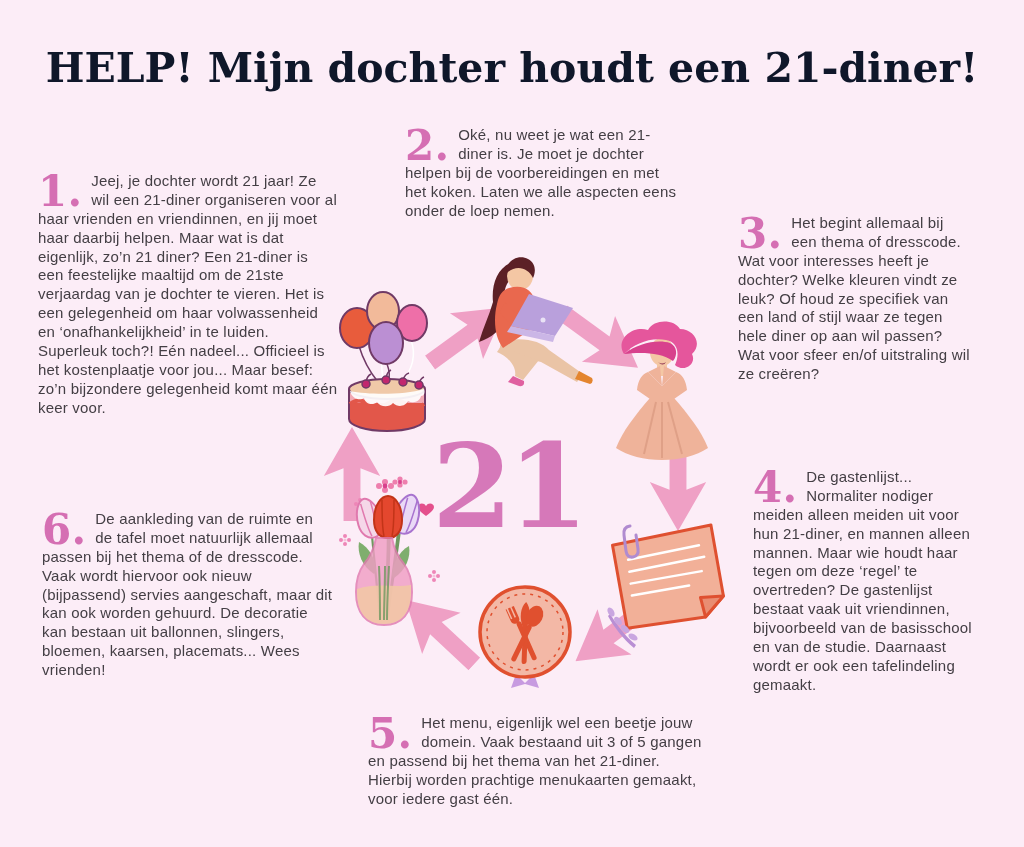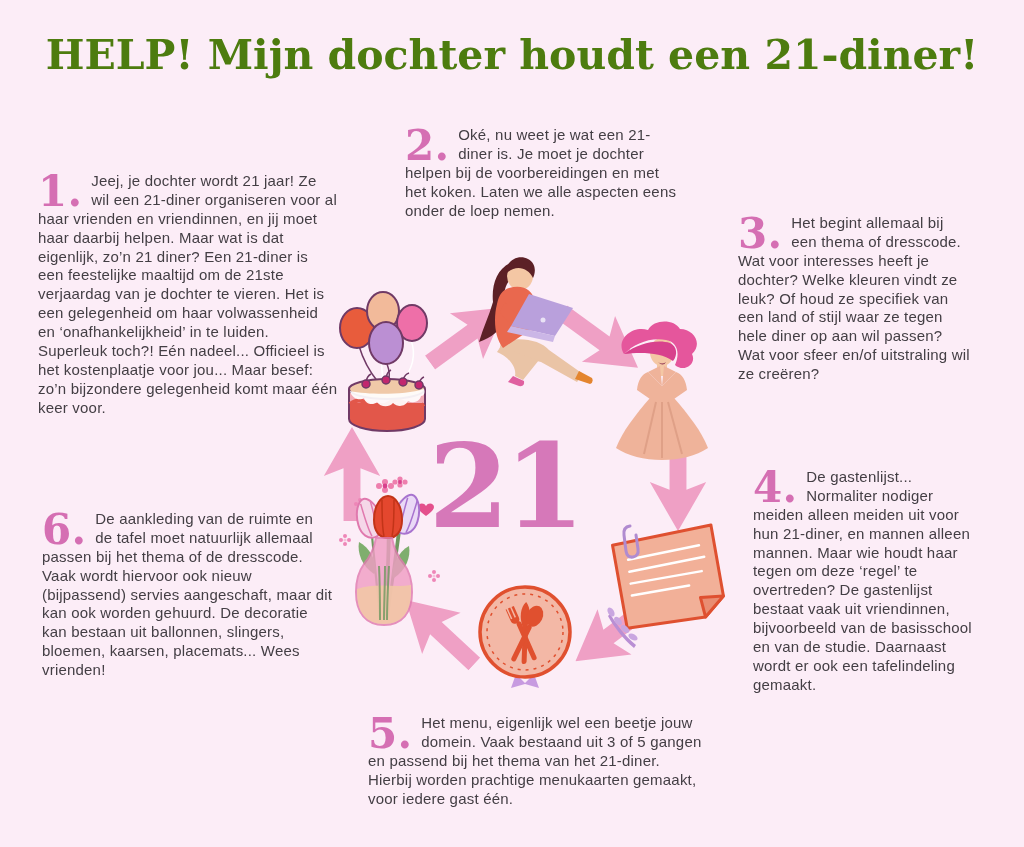--- a/index.html
+++ b/index.html
@@ -2,40 +2,40 @@
 <html><head>
 <meta charset="utf-8">
 <style>
   html,body{margin:0;padding:0;}
   body{
     width:1024px;height:847px;position:relative;overflow:hidden;
     background:#fcedf7;
     font-family:"Liberation Sans", sans-serif;
   }
   .title{
-    position:absolute;left:0;top:31px;width:1024px;text-align:center;
+    position:absolute;left:0;top:44px;width:1024px;text-align:center;
     font-family:"DejaVu Serif", serif;font-weight:bold;
-    font-size:41px;color:#4d7c0f;letter-spacing:0px;
+    font-size:41px;color:#0f172a;letter-spacing:0px;
   }
   .step{
     position:absolute;color:#433e44;font-size:15px;line-height:1.26;
     letter-spacing:0.2px;
   }
   .step-num{
     float:left;font-family:"DejaVu Serif", serif;font-weight:bold;
     font-size:42px;line-height:0.82;color:#d56fb3;margin:3px 9px 0 0;
   }
   .step-1{left:38px;top:172px;width:300px;}
   .step-2{left:405px;top:126px;width:272px;}
   .step-3{left:738px;top:214px;width:234px;}
   .step-4{left:753px;top:468px;width:222px;}
   .step-5{left:368px;top:714px;width:334px;}
   .step-6{left:42px;top:510px;width:292px;}
   .center-21{
-    position:absolute;left:404px;top:428px;width:176px;text-align:right;
+    position:absolute;left:432px;top:428px;width:176px;text-align:left;
     font-family:"DejaVu Serif", serif;font-weight:bold;
     font-size:116px;line-height:1;color:#d678b9;letter-spacing:-5px;
   }
   .arrow{position:absolute;width:94px;height:66px;}
   .arrow svg{width:100%;height:100%;display:block;}
   .arrow path{fill:#efa0c5;}
   .a1{left:421px;top:302px;transform:rotate(-36deg);}
   .a2{left:553px;top:307px;transform:rotate(36deg);}
   .a3{left:631px;top:451px;transform:rotate(90deg);}
   .a4{left:566px;top:600px;transform:rotate(143deg);}

